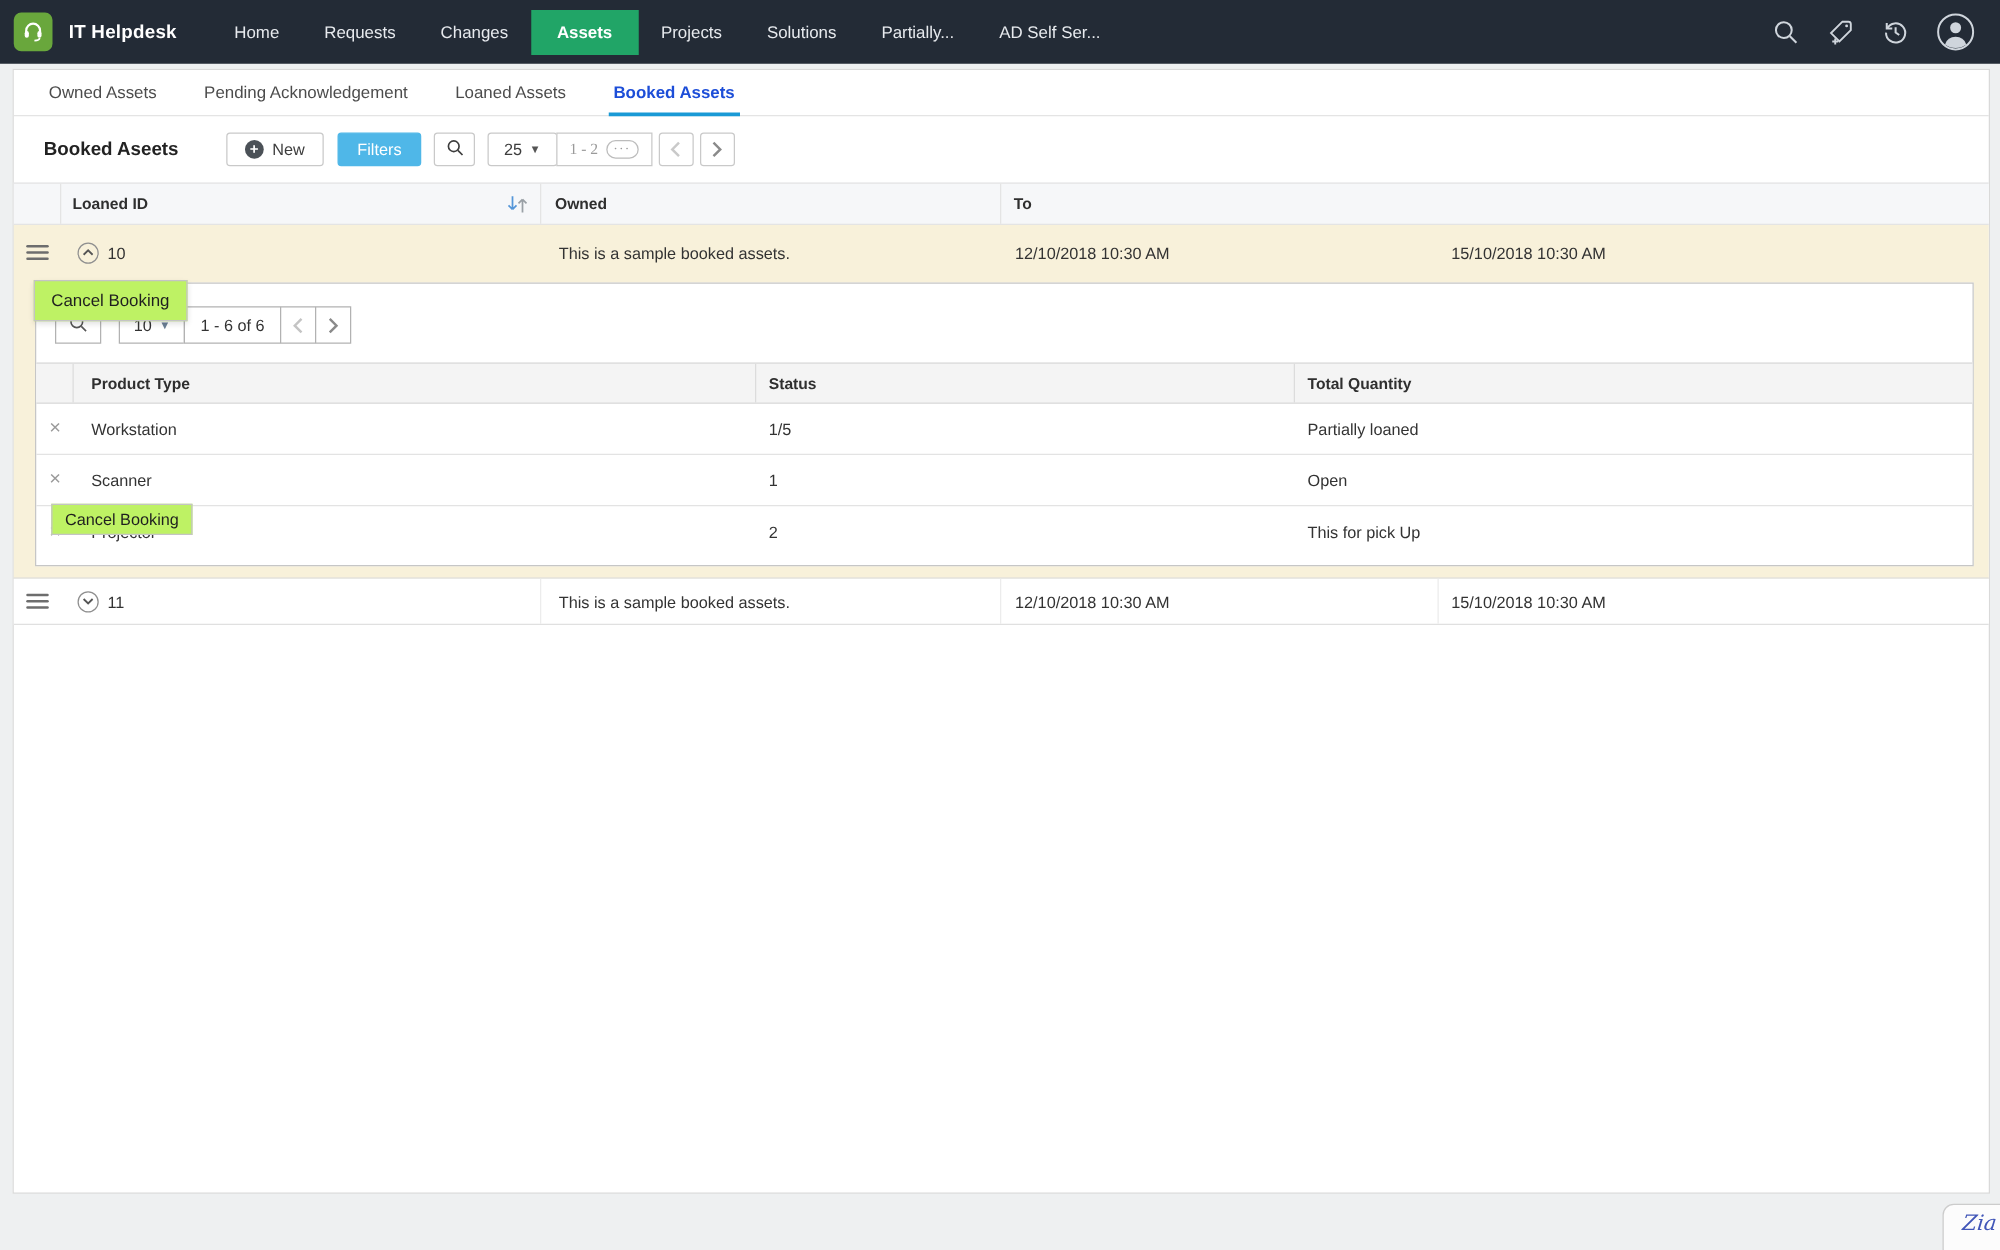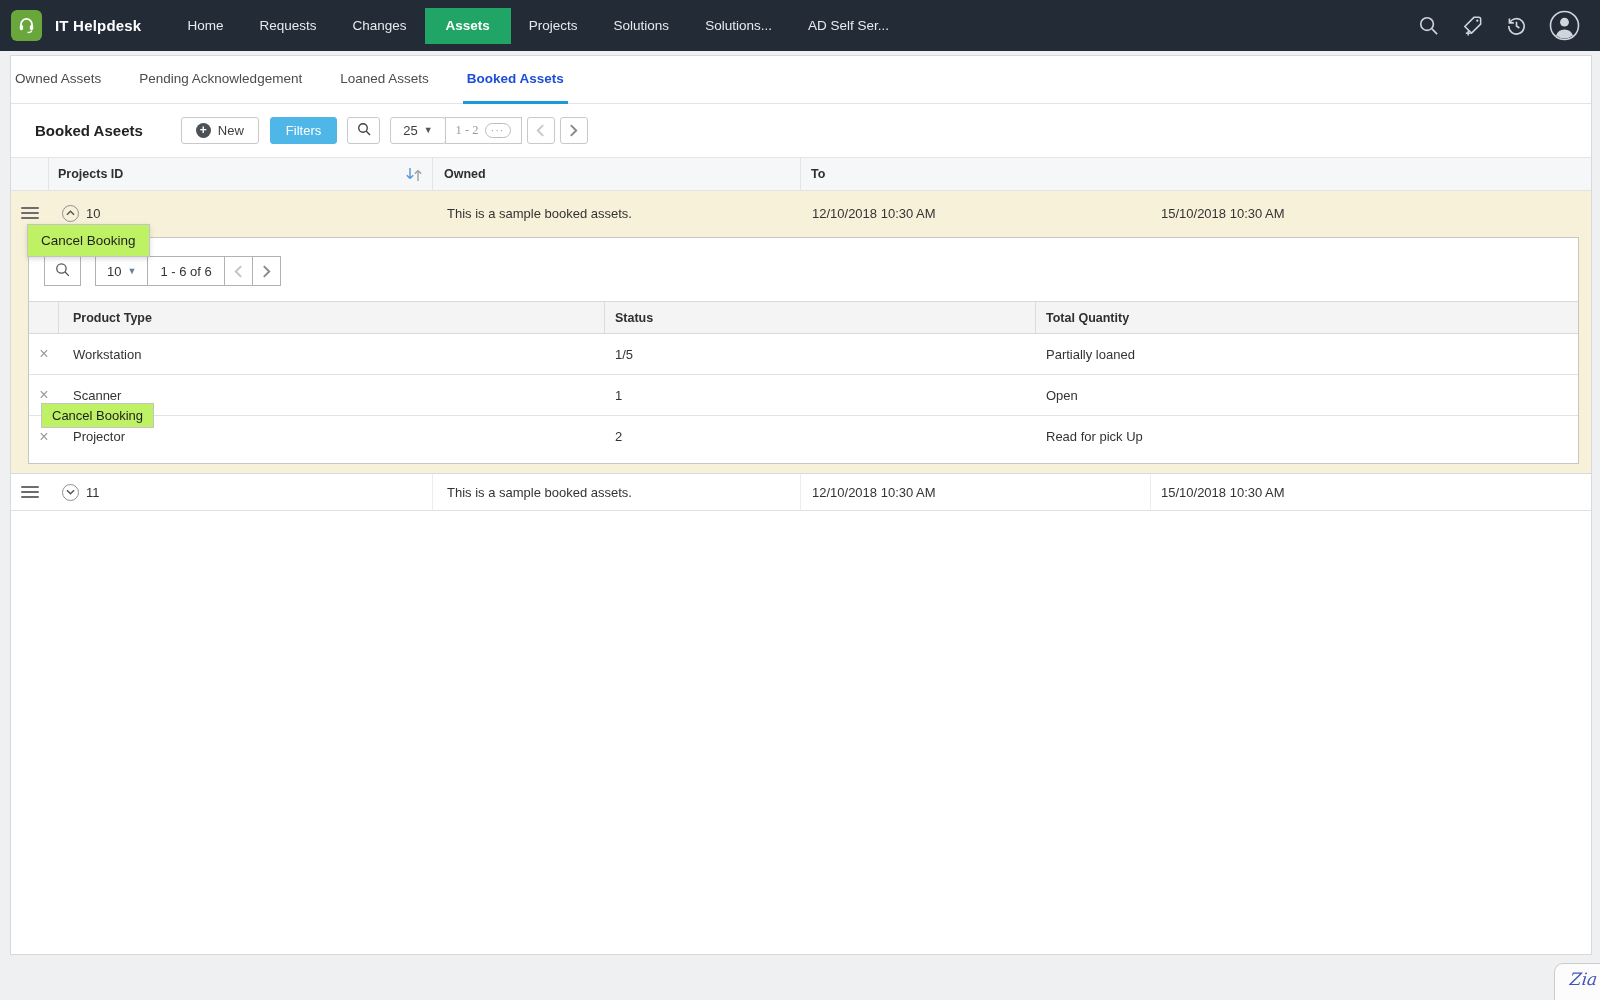--- a/index.html
+++ b/index.html
@@ -29,21 +29,21 @@
   }
   .nav-item.active{ background:#21a567; color:#fff; font-weight:bold; padding:0 21px; }
   .nav-right{ margin-left:auto; display:flex; align-items:center; gap:21px; padding-right:20px; }
   .nav-icon{ display:flex; align-items:center; cursor:pointer; }
   
   .card{
     position:absolute; left:10px; top:55px; width:1582px; height:900px;
     background:#fff; border:1px solid #d9d9d9;
   }
   
-  .tabs{ display:flex; height:48px; border-bottom:1px solid #e4e4e4; }
+  .tabs{ display:flex; height:37px; padding-left:24px; border-bottom:1px solid #e4e4e4; }
   .tab{
     display:flex; align-items:center; padding:0 4px; margin-right:30px;
     font-size:13.5px; color:#4c4c4c; cursor:pointer;
     border-bottom:3px solid transparent; margin-bottom:-1px;
   }
   .tab.active{ color:#1d4ed8; font-weight:bold; border-bottom-color:#1a9ad6; }
   
   .toolbar{ display:flex; align-items:center; height:44px; padding-left:24px; margin-top:4px; }
   .page-title{ font-weight:bold; font-size:15px; color:#222; }
   .btn{
@@ -164,21 +164,21 @@
     </span>
   </div>
   <div class="app-title">IT Helpdesk</div>
   <div class="nav-items">
     <div class="nav-item">Home</div>
     <div class="nav-item">Requests</div>
     <div class="nav-item">Changes</div>
     <div class="nav-item active">Assets</div>
     <div class="nav-item">Projects</div>
     <div class="nav-item">Solutions</div>
-    <div class="nav-item">Solutions...</div>
+    <div class="nav-item">Partially...</div>
     <div class="nav-item">AD Self Ser...</div>
   </div>
   <div class="nav-right">
     <span class="nav-icon">
       <svg width="23" height="23" viewBox="0 0 24 24" fill="none" stroke="#cfd5dc" stroke-width="1.7">
           <circle cx="10.5" cy="10.5" r="6.6"></circle>
           <line x1="15.6" y1="15.6" x2="21" y2="21"></line>
         </svg>
     </span>
     <span class="nav-icon">
@@ -248,21 +248,21 @@
     <button class="btn pager-btn">
       <svg width="9" height="13" viewBox="0 0 8 12" fill="none" stroke="currentColor" stroke-width="1.8">
           <path d="M1.5 1l5 5-5 5"></path>
         </svg>
     </button>
   </div>
 
   <div class="thead">
     <div></div>
     <div class="th-booking">
-      <span>Projects ID</span>
+      <span>Loaned ID</span>
       <span class="sort-icon">
         <svg width="22" height="15" viewBox="0 0 22 15" fill="none">
             <path d="M7 1v10.5M7 11.5 3.8 8.3M7 11.5l3.2-3.2" stroke="#5596d8" stroke-width="1.4"></path>
             <path d="M15 14V3.5M15 3.5l-3.2 3.2M15 3.5l3.2 3.2" stroke="#9aa0a6" stroke-width="1.4"></path>
           </svg>
       </span>
     </div>
     <div class="th-pad11">
         <span>Owned</span>
       </div>
@@ -350,21 +350,21 @@
         <div class="pad14">Scanner</div>
         <div class="pad10">1</div>
         <div class="pad10">Open</div>
       </div>
       <div class="itrow" style="border-bottom:none;">
         <div class="ic0">
             <span class="x-icon">×</span>
           </div>
         <div class="pad14">Projector</div>
         <div class="pad10">2</div>
-        <div class="pad10">Read for pick Up</div>
+        <div class="pad10">This for pick Up</div>
       </div>
     </div>
   </div>
 
   <div class="trow white">
     <div class="c0">
       <div class="hamburger">
           <div></div>
           <div></div>
           <div></div>

